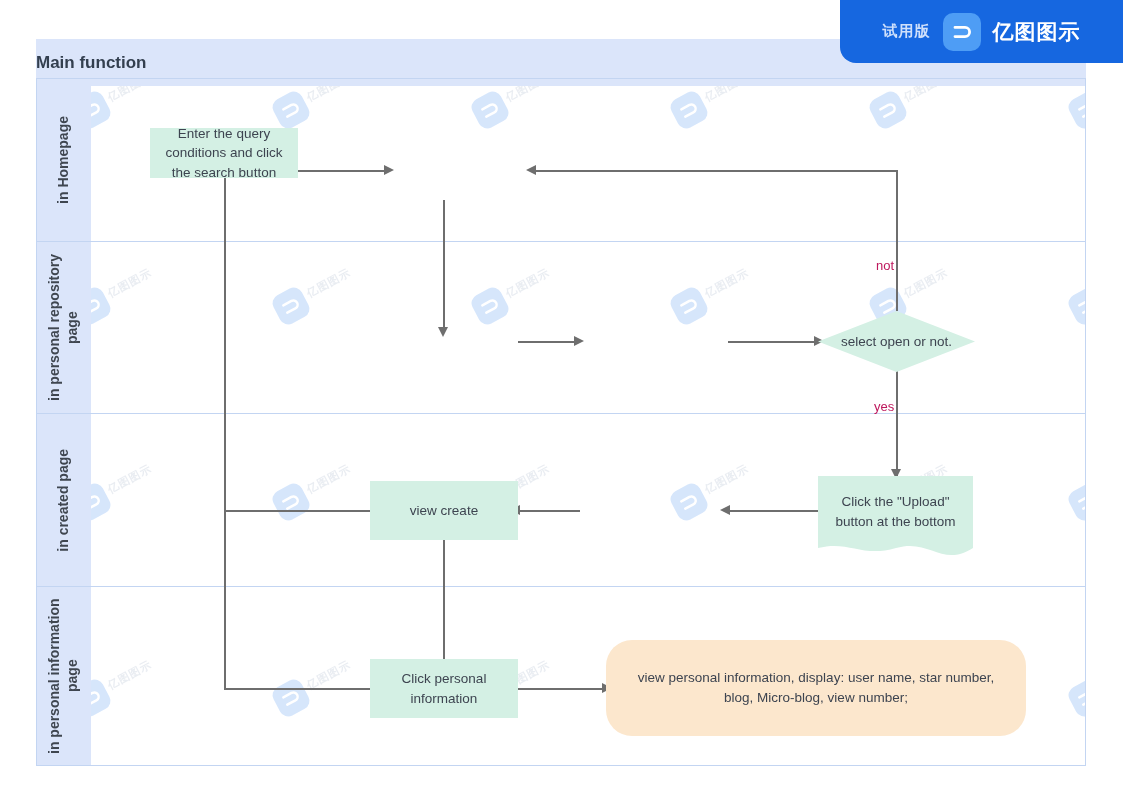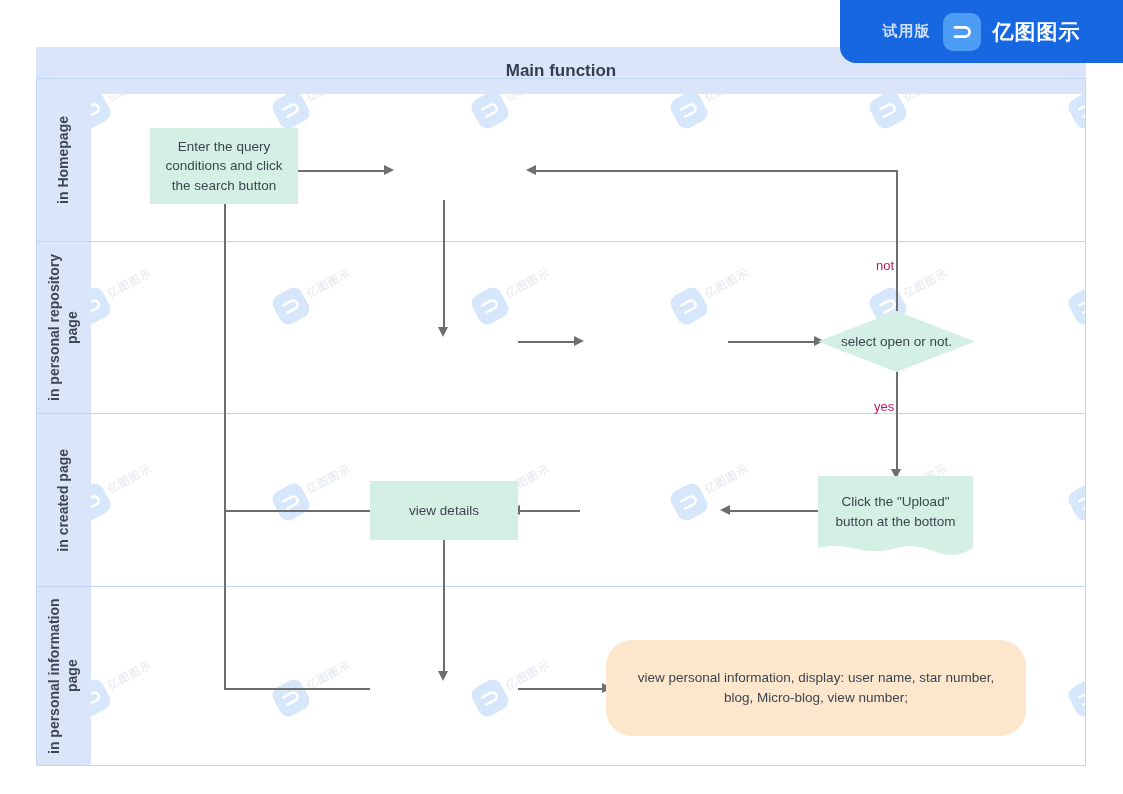--- a/index.html
+++ b/index.html
@@ -13,22 +13,22 @@
   
   #watermarks{position:absolute;inset:0;overflow:hidden;pointer-events:none;z-index:1;}
   .wm{position:absolute;transform:rotate(-28deg);opacity:.85;}
   .wm .badge{width:32px;height:32px;border-radius:9px;background:#cfe2fb;
              display:flex;align-items:center;justify-content:center;}
   .wm .badge svg{display:block;}
   .wm .wtext{position:absolute;left:36px;top:6px;font-size:11px;color:#e6eaf0;
              white-space:nowrap;letter-spacing:1px;font-weight:700;}
 
   
-  #title-band{position:absolute;left:0;top:16px;width:1050px;height:47px;
-              background:#dbe5fa;display:flex;align-items:center;justify-content:center;z-index:3;}
+  #title-band{position:absolute;left:0;top:8px;width:1050px;height:47px;
+              background:#dbe5fa;display:flex;align-items:center;justify-content:flex-start;z-index:3;}
   #title-band .t{font-size:17px;font-weight:bold;color:#333f4f;}
 
   
   .lane{position:absolute;left:0;width:1050px;z-index:2;}
   .lane .lane-head{position:absolute;left:0;top:0;width:55px;height:100%;
                    background:#dbe5fa;display:flex;align-items:center;justify-content:center;}
   .lane .lane-head .lbl{writing-mode:vertical-rl;transform:rotate(180deg);
                         font-size:14px;font-weight:bold;color:#3f4650;text-align:center;
                         line-height:1.25;}
   .lane .lane-body{position:absolute;left:55px;top:0;right:0;height:100%;background:transparent;}
@@ -344,42 +344,43 @@
   <div class="ln h" style="left:482px;top:657px;width:88px;"></div>
   <div class="arw right" style="left:566px;top:652px;"></div>
 
   <div class="ln h" style="left:188px;top:479px;width:146px;"></div>
 
   <div class="ln h" style="left:188px;top:657px;width:146px;"></div>
 
   <div class="ln v" style="left:188px;top:130px;width:1.6px;height:528px;"></div>
   <div class="arw up" style="left:183px;top:122px;"></div>
 
-  <div class="node green" style="left:114px;top:97px;width:148px;height:76px;padding:0 8px;">Enter the query conditions and click the search button</div>
+  <div class="node green" style="left:114px;top:97px;width:148px;height:50px;padding:0 8px;">Enter the query conditions and click the search button</div>
 
 
 
 
   <div class="diamond" style="left:782px;top:280px;width:157px;height:61px;">
     <svg width="157" height="61" viewBox="0 0 157 61">
       <polygon points="78.5,0 157,30.5 78.5,61 0,30.5" fill="#d4f0e4"></polygon>
     </svg>
     <div class="dtxt">select open or not.</div>
   </div>
 
   <div class="docshape" style="left:782px;top:445px;width:155px;height:92px;">
     <svg width="155" height="92" viewBox="0 0 155 92">
       <path d="M0,0 L155,0 L155,72 C124,92 112,62 78,72 C44,82 31,64 0,72 Z" fill="#d4f0e4"></path>
     </svg>
     <div class="dtxt">Click the "Upload" button at the bottom</div>
   </div>
 
 
-  <div class="node green" style="left:334px;top:450px;width:148px;height:59px;padding:0 8px;">view details</div>
-
+  <div class="node green" style="left:334px;top:450px;width:148px;height:59px;padding:0 8px;">view create</div>
+
+  <div class="node green" style="left:334px;top:628px;width:148px;height:59px;padding:0 8px;">Click personal information</div>
 
   <div class="node orange round" style="left:570px;top:609px;width:420px;height:96px;padding:0 24px;">view personal information, display: user name, star number, blog, Micro-blog, view number;</div>
 
 </div>
 
 <div id="trial">
   <span class="cn-small">试用版</span>
   <span class="logo">
     <svg width="24" height="24" viewBox="0 0 24 24">
       <path d="M5 6 h10 a6 6 0 0 1 0 12 h-10 a1.4 1.4 0 0 1 0-2.8 h10 a3.2 3.2 0 0 0 0-6.4 h-10 a1.4 1.4 0 0 1 0-2.8 z" fill="#ffffff"></path>

